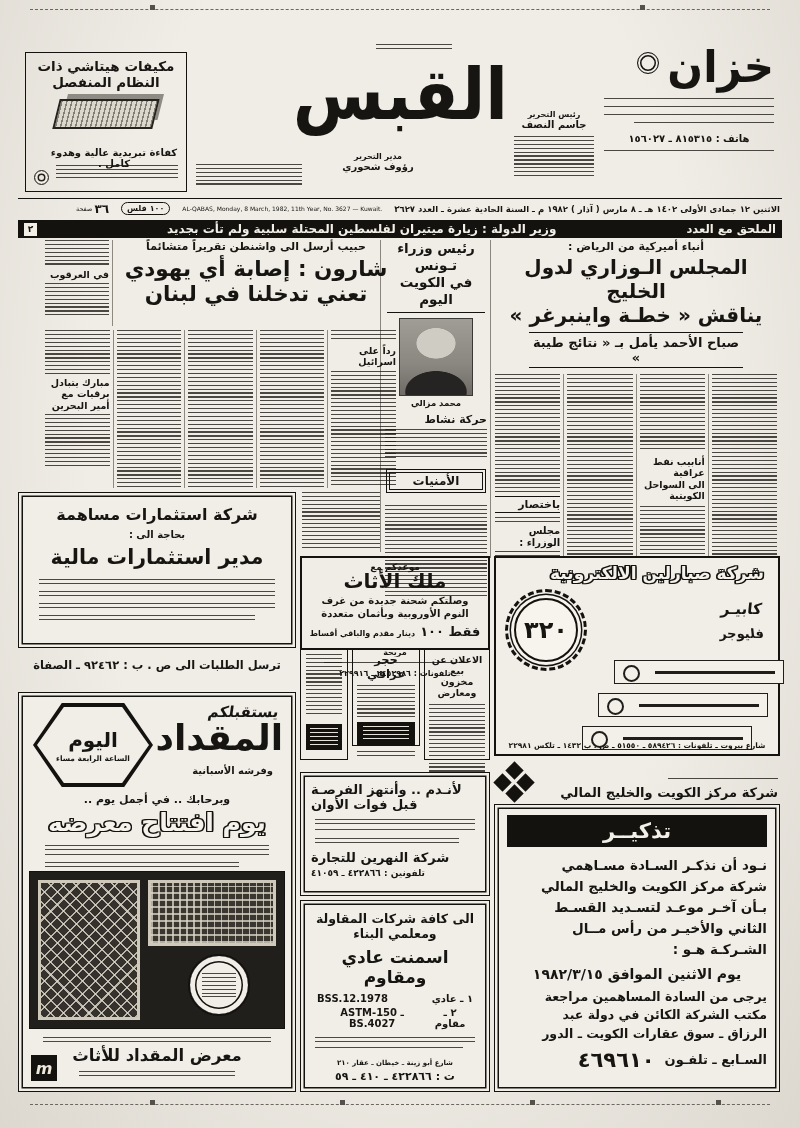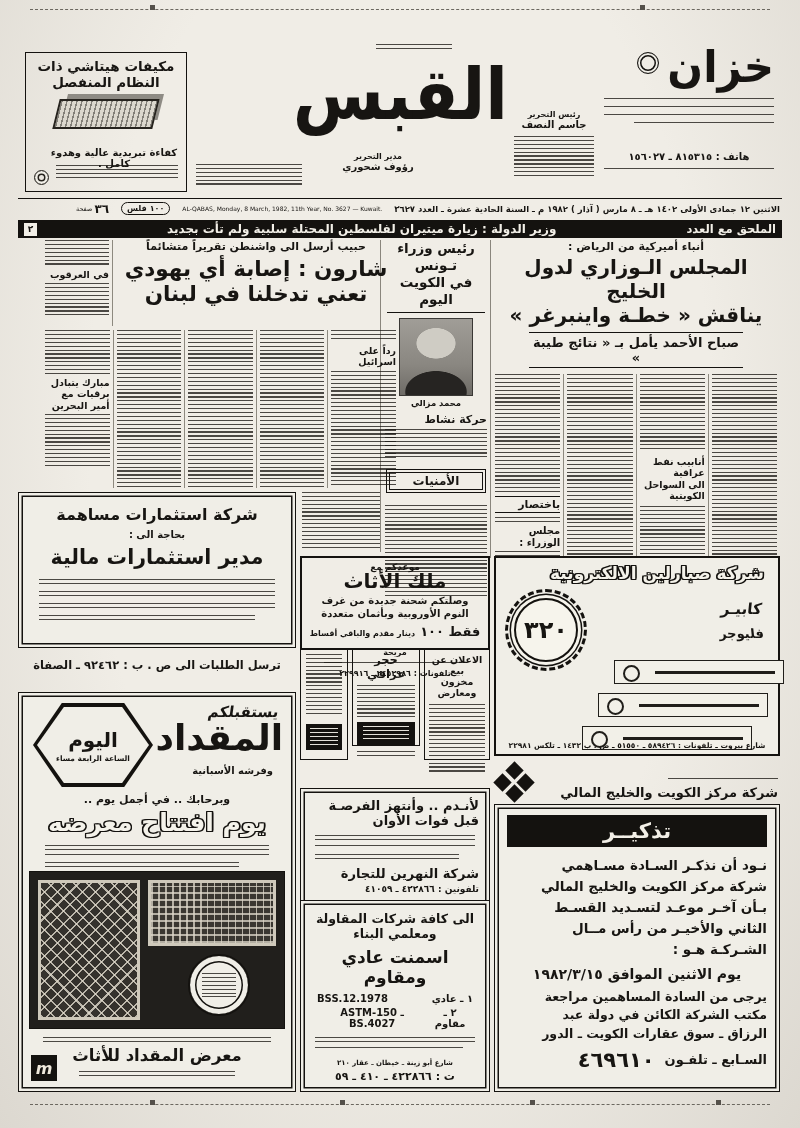--- a/index.html
+++ b/index.html
@@ -106,21 +106,21 @@
 
   <div class="abs" style="left:600px;top:42px;width:178px;height:152px;padding:2px 4px;">
     <div style="display:flex;align-items:flex-start;gap:8px;">
       <div class="b" style="font-size:42px;line-height:1.1;transform:scaleY(1.05);">خزان</div>
       <div style="width:22px;height:22px;border:1.5px solid #14120f;border-radius:50%;margin-top:8px;box-shadow:inset 0 0 0 2px #f0eee7, inset 0 0 0 3.5px #14120f;"></div>
     </div>
     <div class="ft" style="height:4px;margin-top:8px;"></div>
     <div class="ft" style="height:4px;margin-top:4px;"></div>
     <div class="ft" style="height:4px;margin-top:4px;"></div>
     <div class="ft" style="height:4px;margin:4px 0 0 30px;"></div>
-    <div class="b c" style="font-size:10px;margin-top:25px;">هاتف : ٨١٥٣١٥ ـ ١٥٦٠٢٧</div>
+    <div class="b c" style="font-size:10px;margin-top:7px;">هاتف : ٨١٥٣١٥ ـ ١٥٦٠٢٧</div>
     <div class="ft" style="height:4px;margin-top:6px;"></div>
   </div>
 
   <div class="abs" style="left:18px;top:198px;width:764px;height:20px;border-top:1.5px solid #14120f;display:flex;align-items:center;gap:12px;padding:0 2px;">
     <div class="b" style="font-size:8.5px;white-space:nowrap;">الاثنين ١٢ جمادى الأولى ١٤٠٢ هـ ـ ٨ مارس ( آذار ) ١٩٨٢ م ـ السنة الحادية عشرة ـ العدد ٣٦٢٧</div>
     <div style="font-size:6px;white-space:nowrap;direction:ltr;">AL-QABAS, Monday, 8 March, 1982, 11th Year, No. 3627 — Kuwait.</div>
     <div class="b" style="font-size:8px;border:1px solid #14120f;border-radius:7px;padding:1px 5px;white-space:nowrap;">١٠٠ فلس</div>
     <div style="display:flex;align-items:center;gap:2px;">
       <span class="b" style="font-size:12px;">٣٦</span>
       <span style="font-size:6.5px;">صفحة</span>
@@ -314,21 +314,21 @@
       <div class="badge">
         <div class="ft" style="width:34px;height:24px;"></div>
       </div>
     </div>
     <div class="abs ft" style="left:24px;right:24px;top:344px;height:5px;"></div>
     <div class="abs b c" style="left:0;right:0;top:353px;font-size:16.5px;">معرض المقداد للأثاث</div>
     <div class="abs ft" style="left:60px;right:60px;top:378px;height:4.5px;"></div>
     <div class="mlogo">m</div>
   </div>
 
-  <div class="abs dbox" style="left:300px;top:788px;width:190px;height:124px;padding:9px 10px;text-align:right;">
+  <div class="abs dbox" style="left:300px;top:772px;width:190px;height:124px;padding:9px 10px;text-align:left;">
     <div class="b" style="font-size:13px;">لأنـدم .. وأنتهز الفرصـة</div>
     <div class="b" style="font-size:13px;">قبل فوات الأوان</div>
     <div class="ft" style="height:4.5px;margin:7px 4px 0;"></div>
     <div class="ft" style="height:4.5px;margin:5px 4px 0;"></div>
     <div class="ft" style="height:4.5px;margin:5px 20px 0 4px;"></div>
     <div class="b" style="font-size:13px;margin-top:7px;">شركة النهرين للتجارة</div>
     <div class="b" style="font-size:9px;margin-top:3px;">تلفونين : ٤٢٢٨٦٦ ـ ٤١٠٥٩</div>
   </div>
 
   <div class="abs dbox" style="left:300px;top:900px;width:190px;height:192px;padding:10px;text-align:center;">

